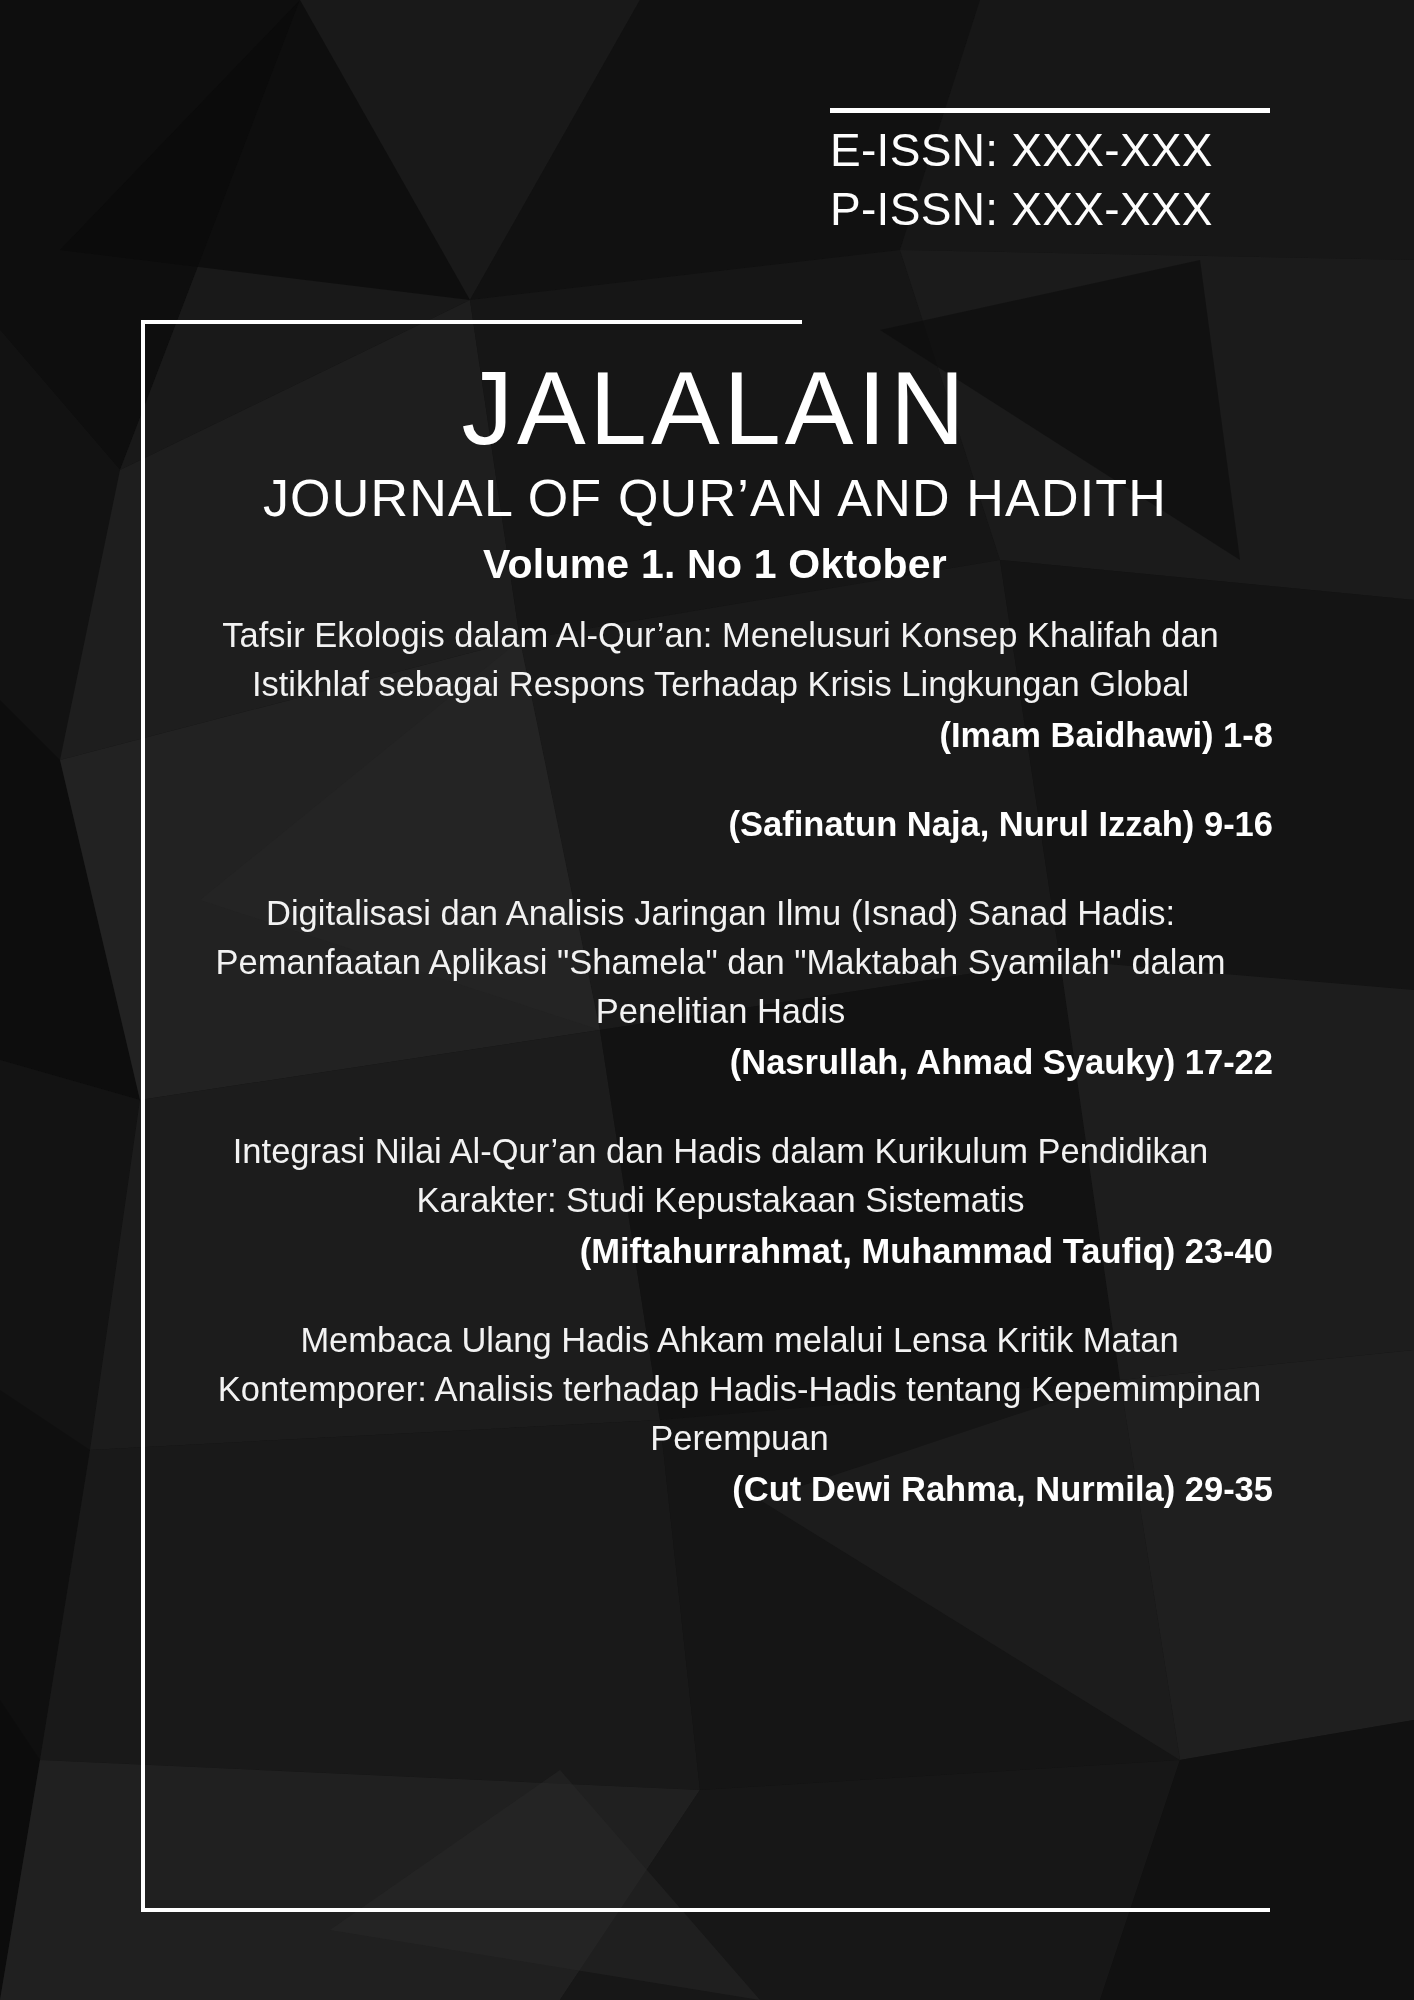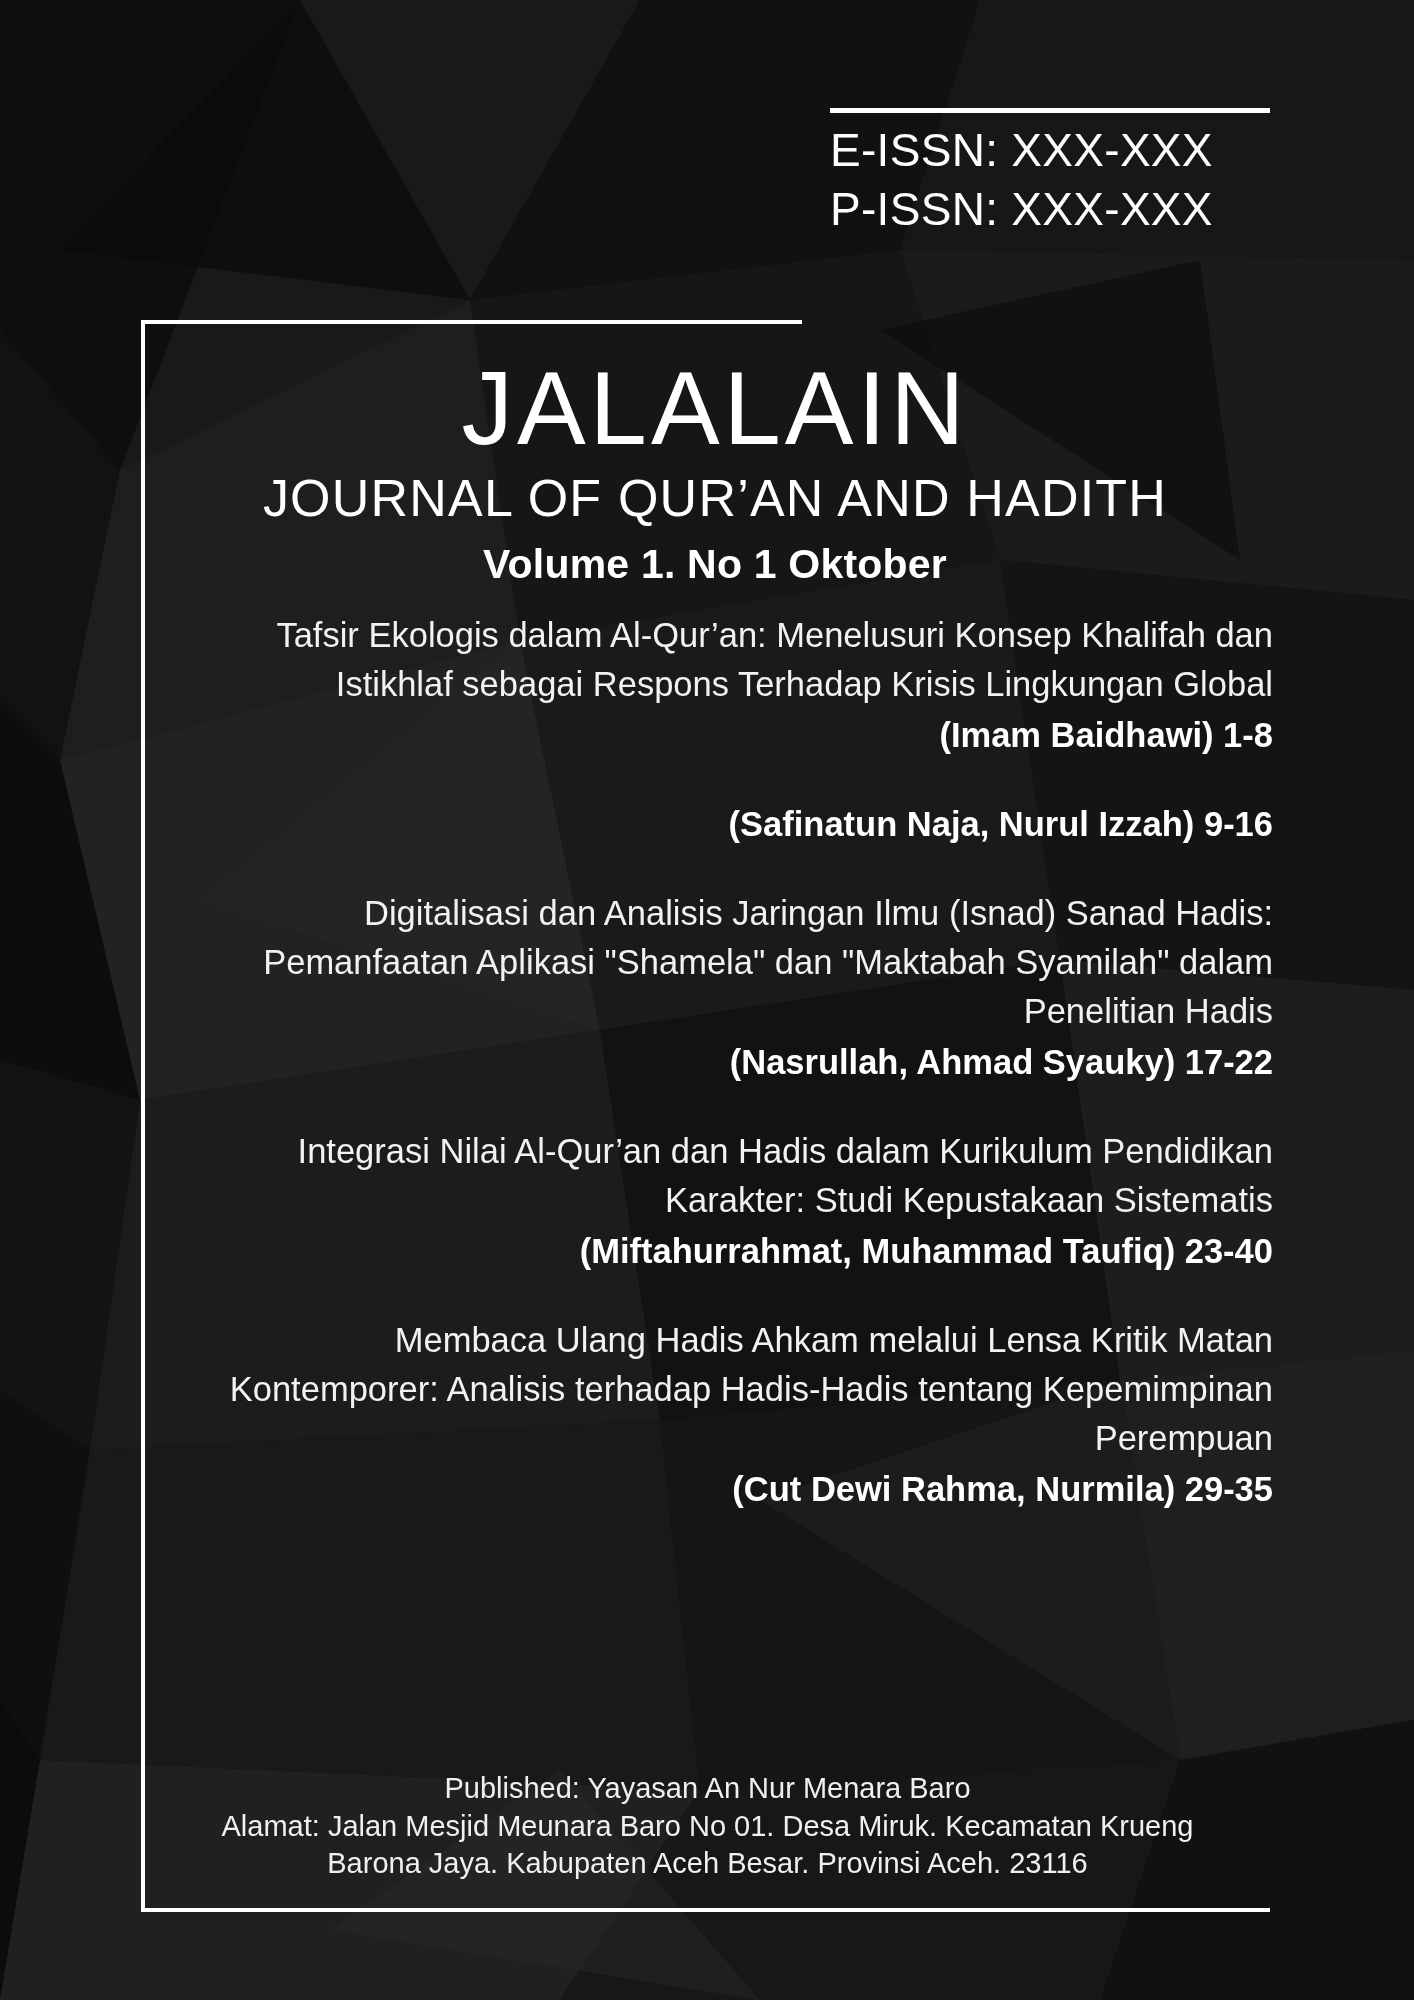--- a/index.html
+++ b/index.html
@@ -59,21 +59,21 @@
   }
 
   
   .articles{
     position:absolute; left:168px; top:611px; width:1105px;
   }
   .article{ margin-bottom:40px; }
   .article:last-child{ margin-bottom:0;margin-left:38px; }
   .article-title{
     font-size:34.5px; font-weight:400; line-height:1.42;
-    color:#f2f2f2; text-align:right;
+    color:#f2f2f2; text-align:center;
   }
   .article-byline{
     font-size:34.5px; font-weight:700; line-height:1.42;
     color:#ffffff; text-align:right; margin-top:2px;
   }
 
   
   .footer{
     position:absolute; left:150px; top:1770px; width:1115px;
     text-align:center;
@@ -160,19 +160,14 @@
       <div class="article-byline">(Miftahurrahmat, Muhammad Taufiq) 23-40</div>
     </div>
 
     <div class="article">
       <div class="article-title">Membaca Ulang Hadis Ahkam melalui Lensa Kritik Matan Kontemporer: Analisis terhadap Hadis-Hadis tentang Kepemimpinan Perempuan</div>
       <div class="article-byline">(Cut Dewi Rahma, Nurmila) 29-35</div>
     </div>
 
   </div>
 
-  <div class="footer">
-    <div class="footer-line">Published: Yayasan An Nur Menara Baro</div>
-    <div class="footer-line">Alamat: Jalan Mesjid Meunara Baro No 01. Desa Miruk. Kecamatan Krueng</div>
-    <div class="footer-line">Barona Jaya. Kabupaten Aceh Besar. Provinsi Aceh. 23116</div>
-  </div>
 
 </div>
 
 </body></html>

